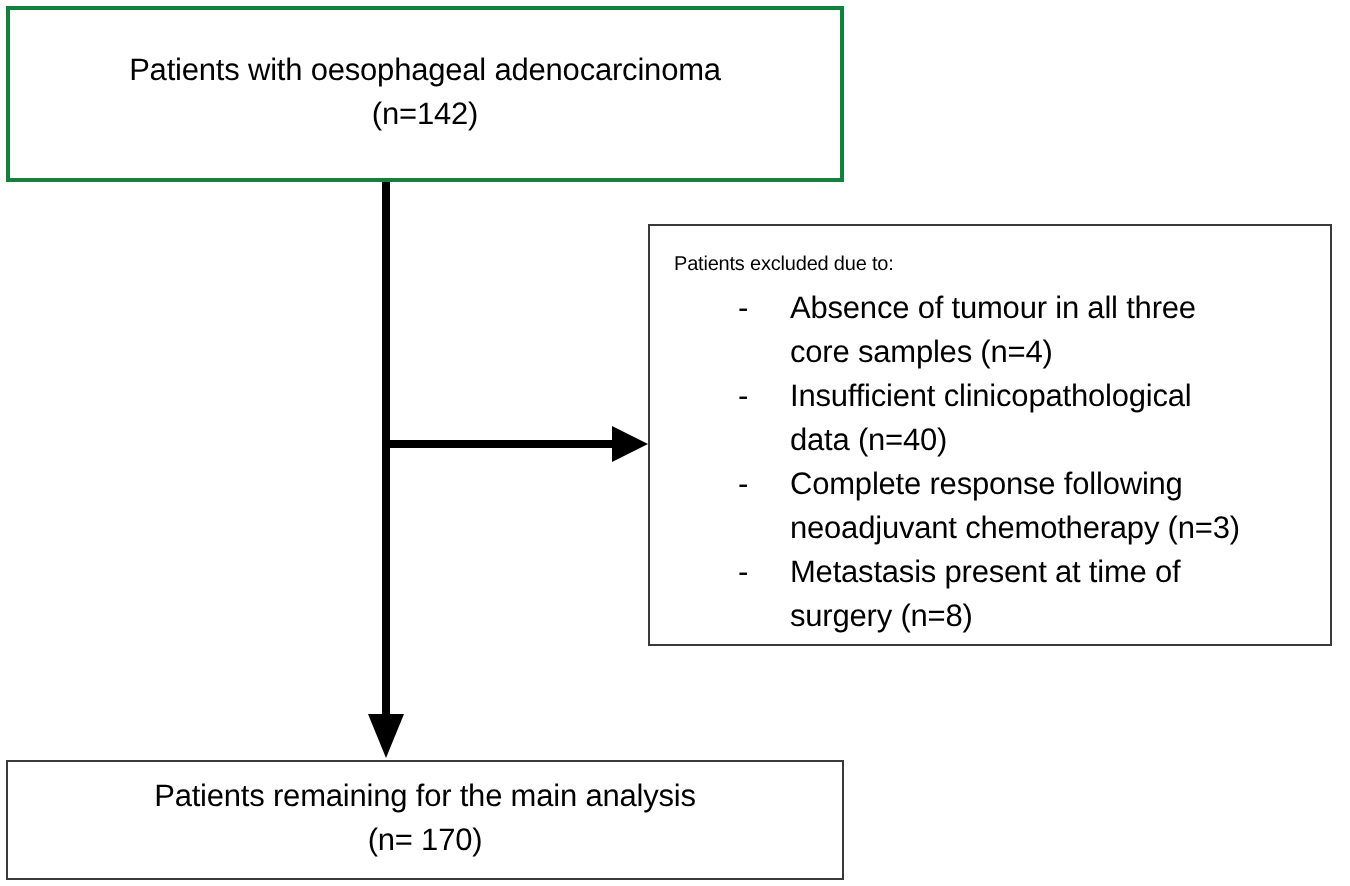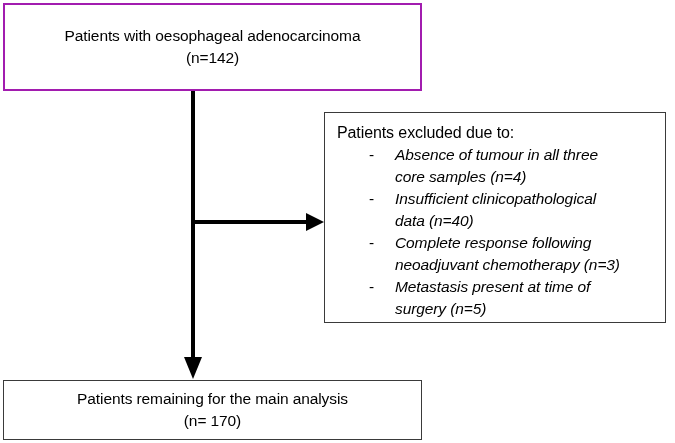--- a/index.html
+++ b/index.html
@@ -18,21 +18,21 @@
     height: 443px;
     background: #ffffff;
     overflow: hidden;
   }
 
   
   .box {
     position: absolute;
     box-sizing: border-box;
     background: #ffffff;
-    border: 2px solid #a21caf;
+    border: 2px solid #15803d;
   }
   .box-top {
     left: 3px;
     top: 3px;
     width: 419px;
     height: 88px;
     display: flex;
     flex-direction: column;
     align-items: center;
     justify-content: center;
@@ -66,21 +66,21 @@
   .box-line {
     font-size: 15.5px;
     line-height: 22px;
     text-align: center;
     white-space: nowrap;
     letter-spacing: -0.1px;
   }
 
   
   .excl-title {
-    font-size: 16px;
+    font-size: 10px;
     line-height: 21px;
     white-space: nowrap;
     letter-spacing: -0.1px;
     margin: 0 0 1px 2px;
   }
   .excl-list {
     list-style: none;
     margin: 0;
     padding: 0;
     width: 100%;
@@ -94,21 +94,20 @@
   }
   .excl-dash {
     width: 26px;
     flex: 0 0 26px;
     margin-left: 34px;
     text-align: left;
   }
   .excl-text {
     flex: 1 1 auto;
     white-space: pre-line;
-    font-style: italic;
   }
 
   
   .conn {
     position: absolute;
     background: #000000;
   }
   
   .stem-vertical {
     left: 191px;
@@ -173,21 +172,21 @@
 data (n=40)</span>
       </li>
       <li class="excl-item">
         <span class="excl-dash">-</span>
         <span class="excl-text">Complete response following
 neoadjuvant chemotherapy (n=3)</span>
       </li>
       <li class="excl-item">
         <span class="excl-dash">-</span>
         <span class="excl-text">Metastasis present at time of
-surgery (n=5)</span>
+surgery (n=8)</span>
       </li>
     </ul>
   </div>
 
   <div class="box box-bottom">
     <div class="box-line">Patients remaining for the main analysis</div>
     <div class="box-line">(n= 170)</div>
   </div>
 
 </div>

